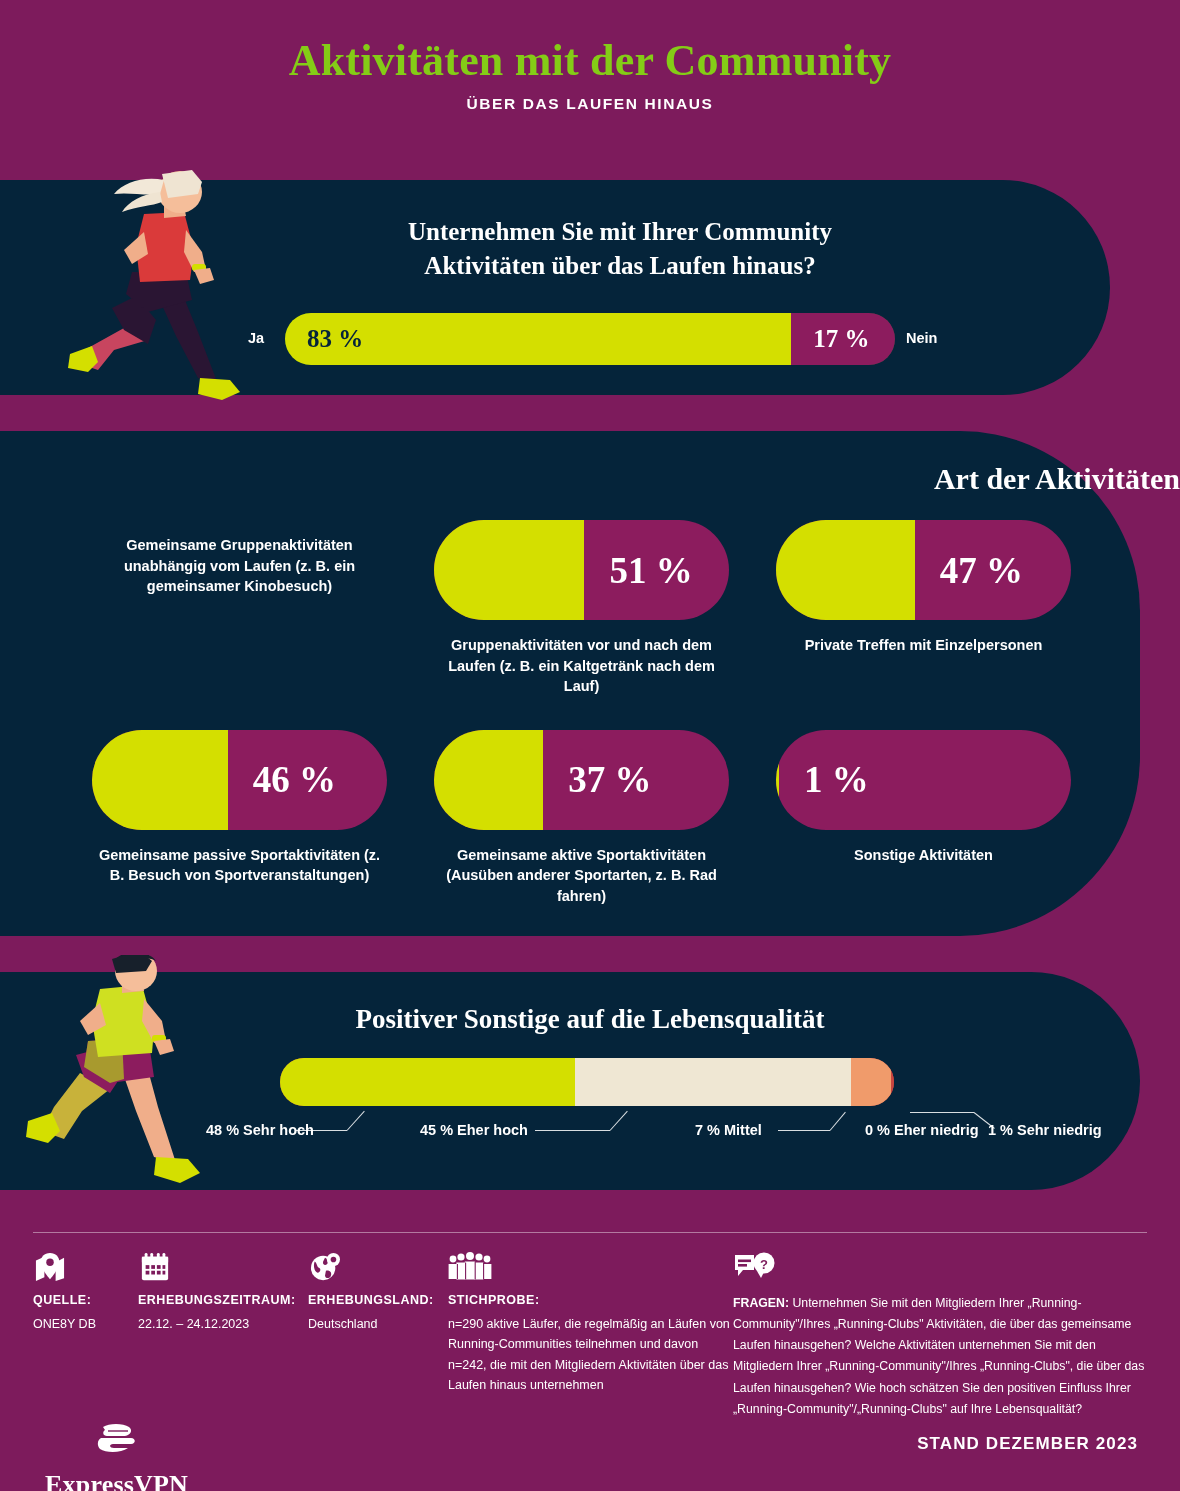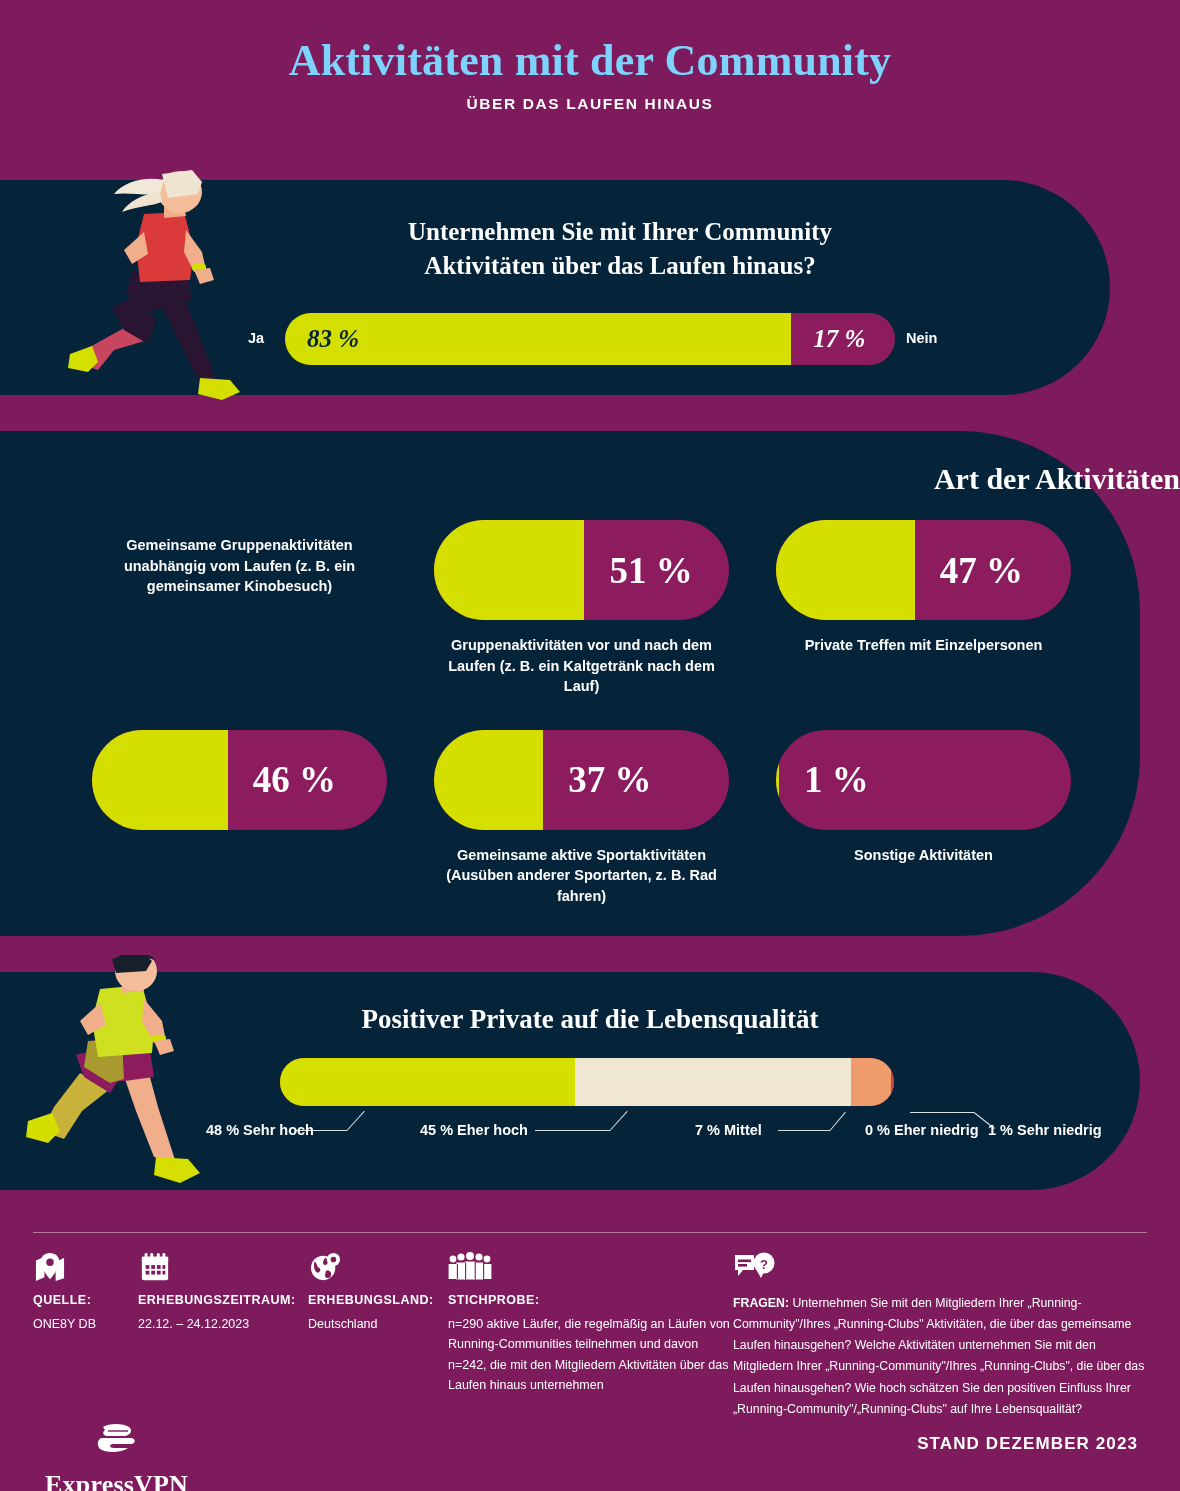--- a/index.html
+++ b/index.html
@@ -7,21 +7,21 @@
     width:1180px;height:1491px;
     background:#7D1B5C;
     font-family:"Liberation Sans", sans-serif;
     overflow:hidden;position:relative;
   }
 
   
   #header{padding-top:38px;text-align:center;}
   #main-title{
     font-family:"Liberation Serif", serif;
-    font-weight:700;color:#7dd3fc;
+    font-weight:700;color:#84cc16;
     font-size:44px;letter-spacing:.2px;line-height:1.05;
   }
   #subtitle{
     color:#FFFFFF;font-weight:700;font-size:15.5px;
     letter-spacing:1.6px;margin-top:11px;
   }
 
   
   .panel{
     position:absolute;background:#05243A;
@@ -43,21 +43,21 @@
   #q1-title{
     position:absolute;left:300px;top:215px;width:640px;text-align:center;
     font-family:"Liberation Serif", serif;font-weight:700;
     color:#FFFFFF;font-size:25px;line-height:1.34;
   }
   #bar1-wrap{
     position:absolute;left:285px;top:313px;width:610px;height:52px;
   }
   #bar1{
     width:100%;height:100%;border-radius:26px;overflow:hidden;
-    display:flex;background:#14532d;font-style:italic;
+    display:flex;background:#14532d;
   }
   .bar1-seg{height:100%;display:flex;align-items:center;}
   #bar1-yes{background:#D4DF00;}
   #bar1-no{background:#8C1C5E;}
   .bar1-val{
     font-family:"Liberation Serif", serif;font-weight:700;font-size:25px;
     padding:0 22px;white-space:nowrap;
   }
   #bar1-yes .bar1-val{color:#05243A;}
   #bar1-no .bar1-val{color:#FFFFFF;}
@@ -255,20 +255,21 @@
 
   <div class="pill-row" id="pill-row-2">
 
     <div class="pill-cell">
       <div class="pill">
         <div class="pill-fill" style="width:46%"></div>
         <div class="pill-rest">
           <span class="pill-val">46 %</span>
         </div>
       </div>
+      <div class="pill-caption">Gemeinsame passive Sport­aktivitäten (z. B. Besuch von Sportveranstaltungen)</div>
     </div>
 
     <div class="pill-cell">
       <div class="pill">
         <div class="pill-fill" style="width:37%"></div>
         <div class="pill-rest">
           <span class="pill-val">37 %</span>
         </div>
       </div>
       <div class="pill-caption">Gemeinsame aktive Sport­aktivitäten (Ausüben anderer Sportarten, z. B. Rad fahren)</div>
@@ -311,21 +312,21 @@
   <rect x="134" y="80" width="14" height="7" rx="3" fill="#D4DF00"></rect>
   <path d="M136 86 L152 84 L156 96 L142 100 Z" fill="#F0AE8A"></path>
 
   <path d="M104 18 L122 16 L126 36 L104 38 Z" fill="#F0AE8A"></path>
   <ellipse cx="118" cy="16" rx="21" ry="20" fill="#F5BE9A"></ellipse>
 
   <path d="M96 6 C104 -6 130 -6 138 6 C132 2 120 2 112 8 C104 4 98 4 96 6 Z" fill="#17202B"></path>
   <path d="M94 4 L122 -4 L134 6 L128 16 L98 18 Z" fill="#17202B"></path>
 </svg>
 
-<div id="sec3-title">Positiver Private auf die Lebensqualität</div>
+<div id="sec3-title">Positiver Sonstige auf die Lebensqualität</div>
 
 <div id="bar3-wrap">
   <div id="bar3">
     <div class="bar3-seg" style="width:48%;background:#D4DF00;"></div>
     <div class="bar3-seg" style="width:45%;background:#EFE7D3;"></div>
     <div class="bar3-seg" style="width:6.2%;background:#F09B6B;"></div>
     <div class="bar3-seg" style="width:0.3%;background:#F09B6B;"></div>
     <div class="bar3-seg" style="width:0.5%;background:#C8453F;"></div>
   </div>
 </div>

